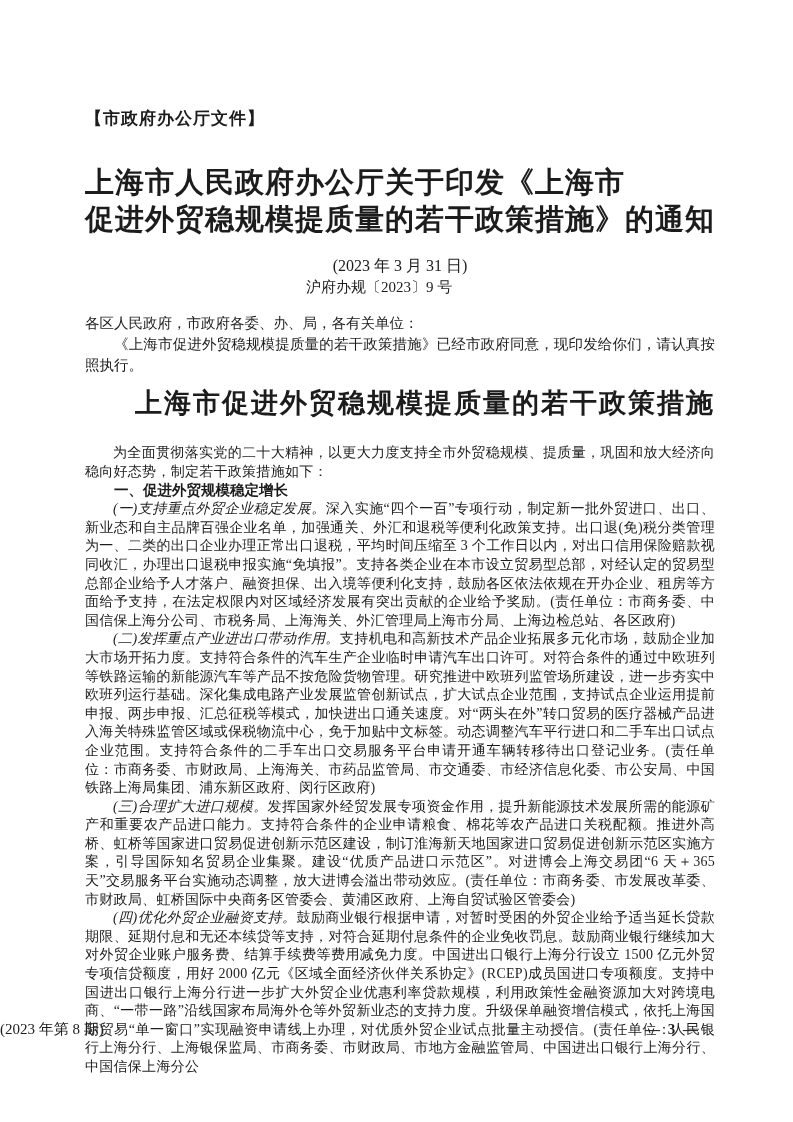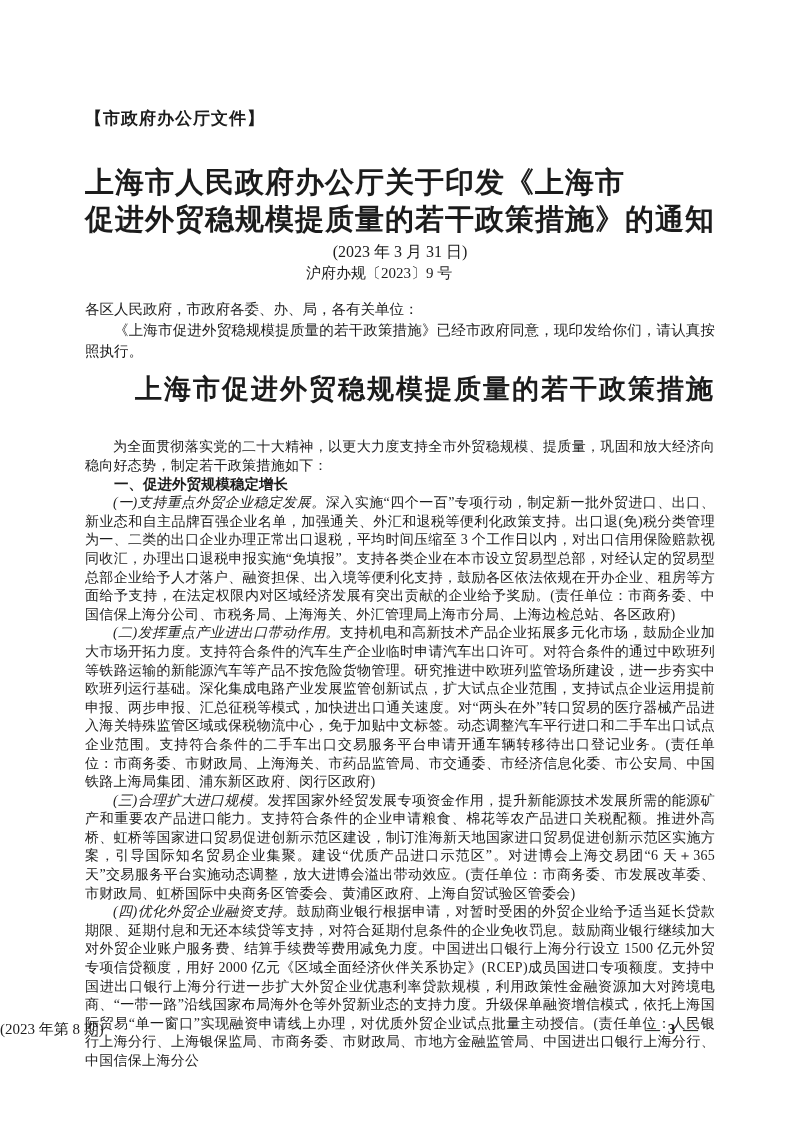--- a/index.html
+++ b/index.html
@@ -33,21 +33,21 @@
   .notice-title {
     margin: 34px 0 0 0;
     text-align: left;
     font-weight: bold;
     font-size: 29px;
     line-height: 37px;
     letter-spacing: 1px;
   }
   .notice-title .line { display: block; }
   .notice-date {
-    margin-top: 4px;
+    margin-top: 18px;
     text-align: center;
     font-size: 16px;
     line-height: 20px;
   }
   .doc-number {
     margin-top: 2px;
     text-align: center;
     padding-right: 42px;
     font-size: 15px;
     line-height: 19px;
@@ -69,21 +69,21 @@
     letter-spacing: 2px;
   }
   .doc-text {
     font-size: 14px;
     line-height: 18.6px;
     text-align: justify;
     letter-spacing: 0.02em;
     margin: 0;
     text-indent: 2em;
   }
-  .intro { margin-top: 32px; }
+  .intro { margin-top: 24px; }
   .section-heading {
     margin: 0;
     text-indent: 2em;
     font-family: "Liberation Sans", "DejaVu Sans", sans-serif;
     font-weight: bold;
     font-size: 14.5px;
     line-height: 19px;
   }
   .para-lead { font-style: italic; }
   .page-footer {

